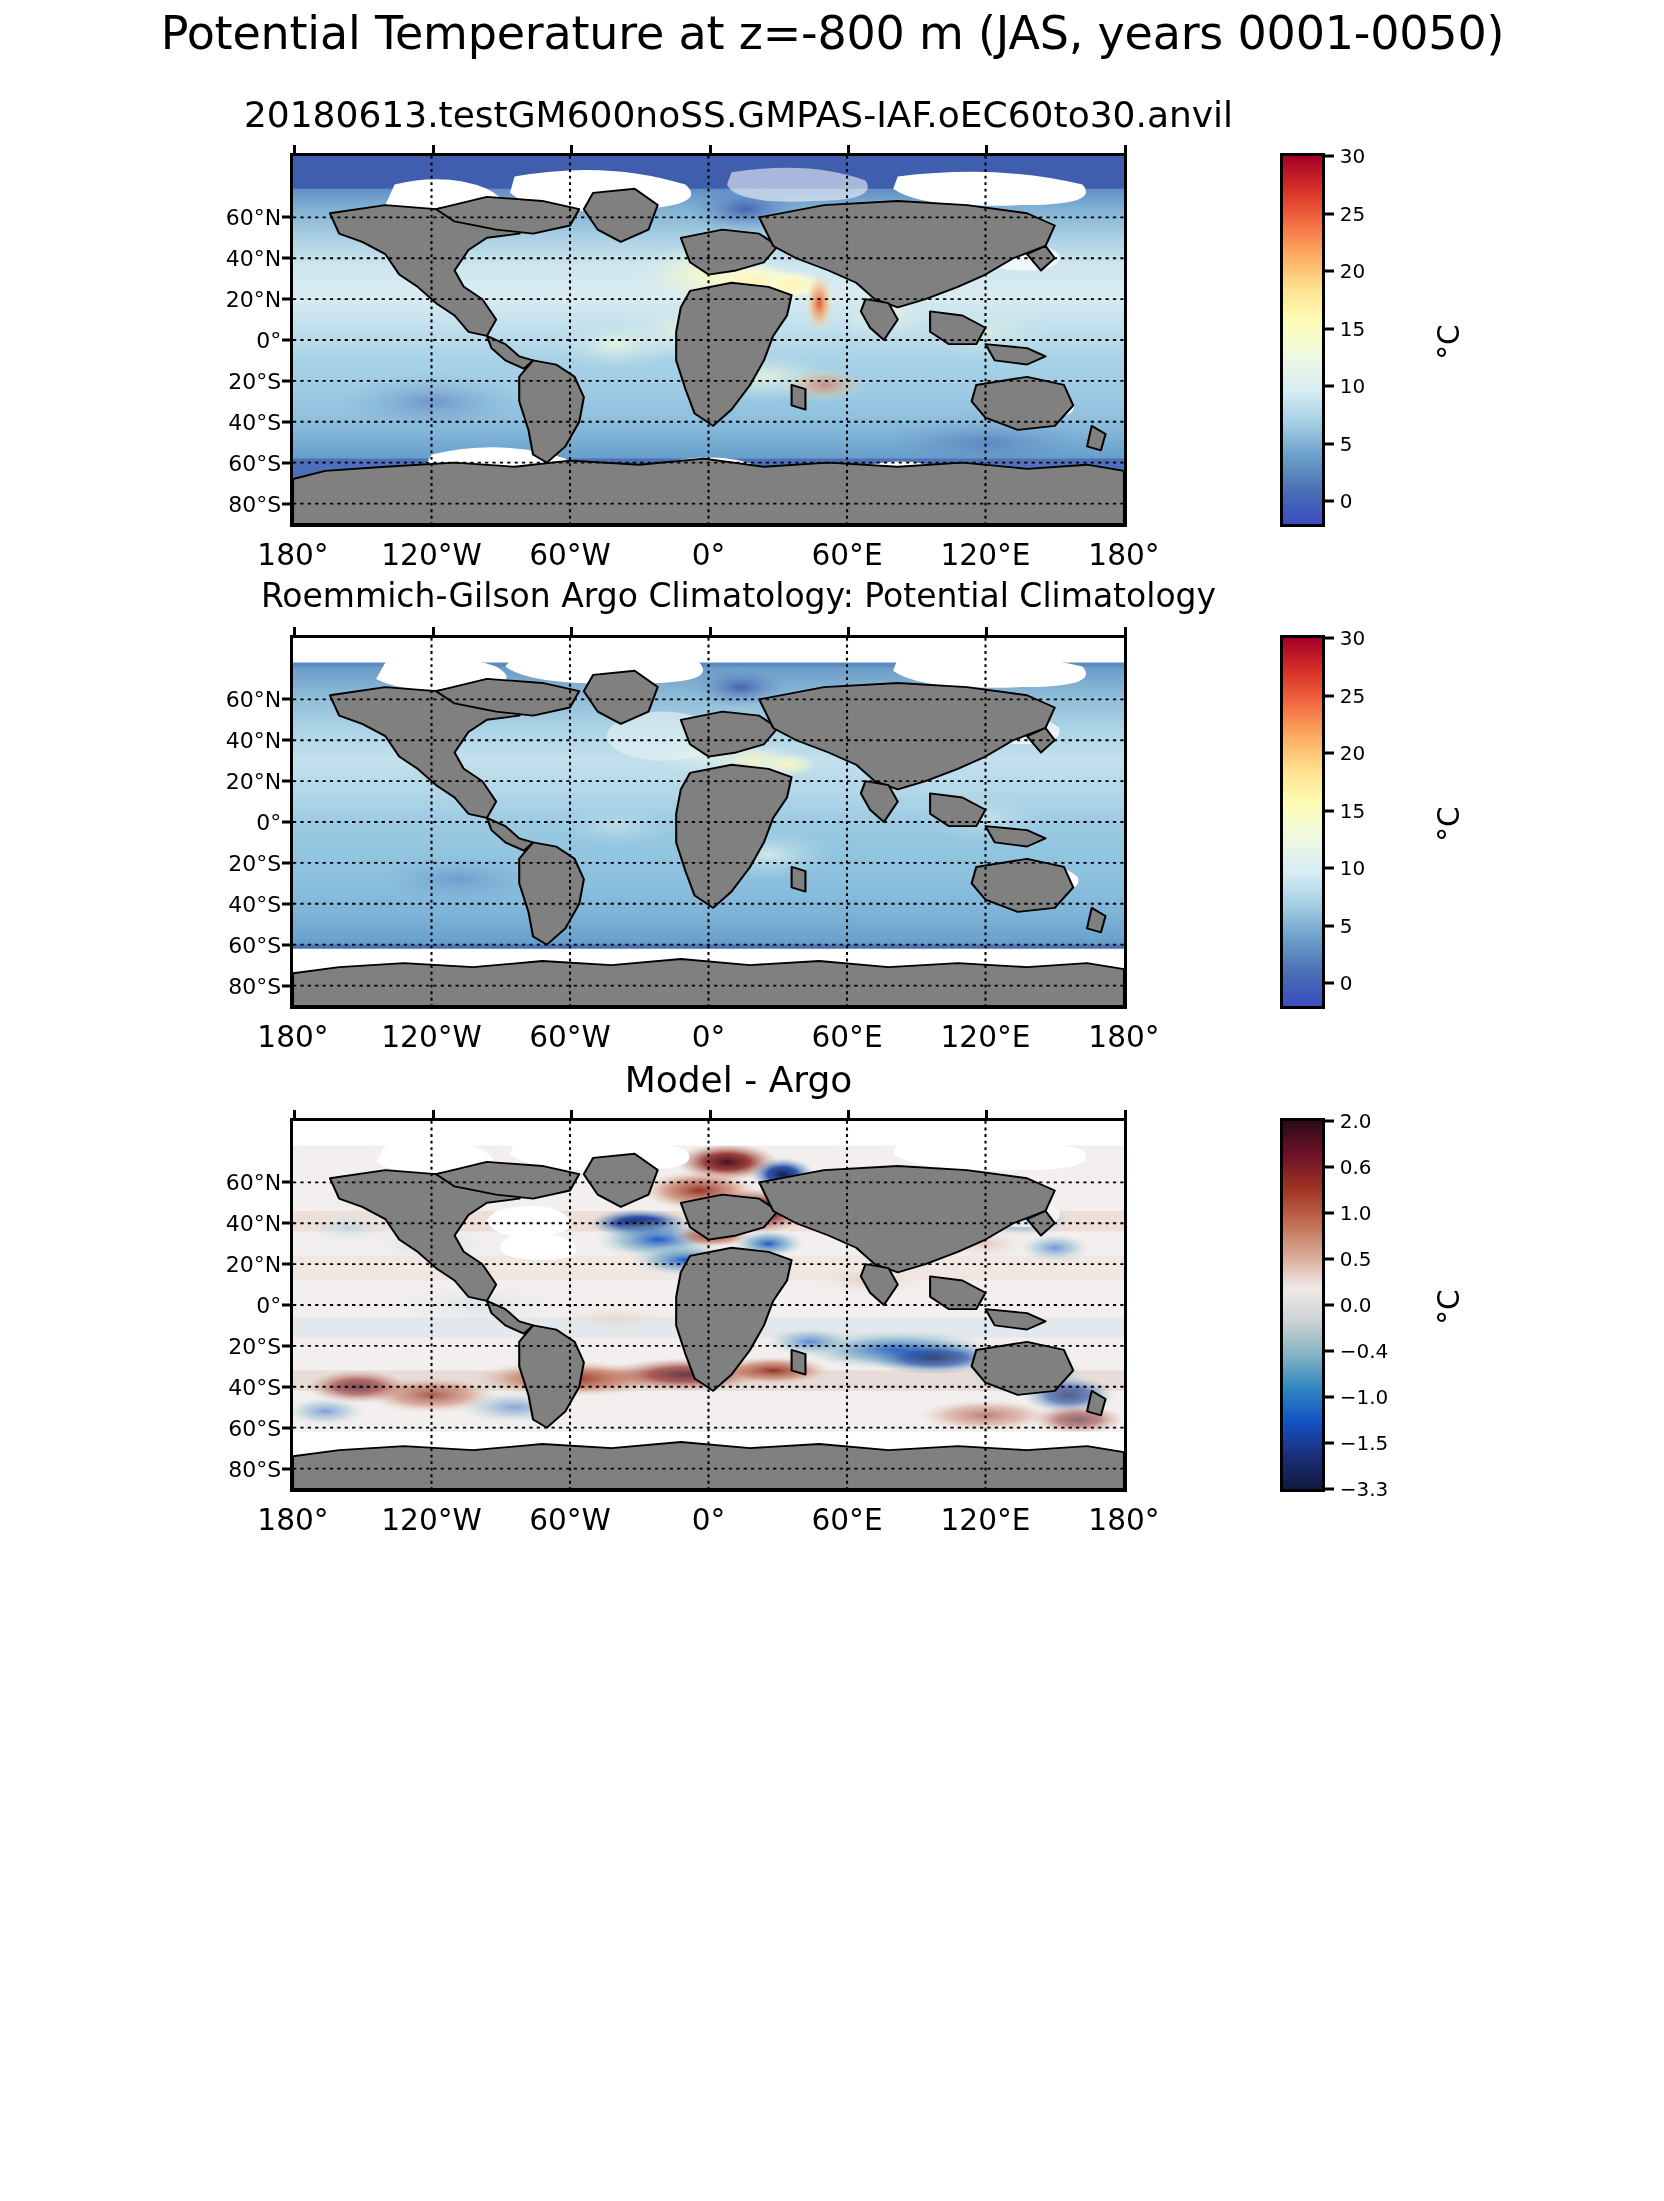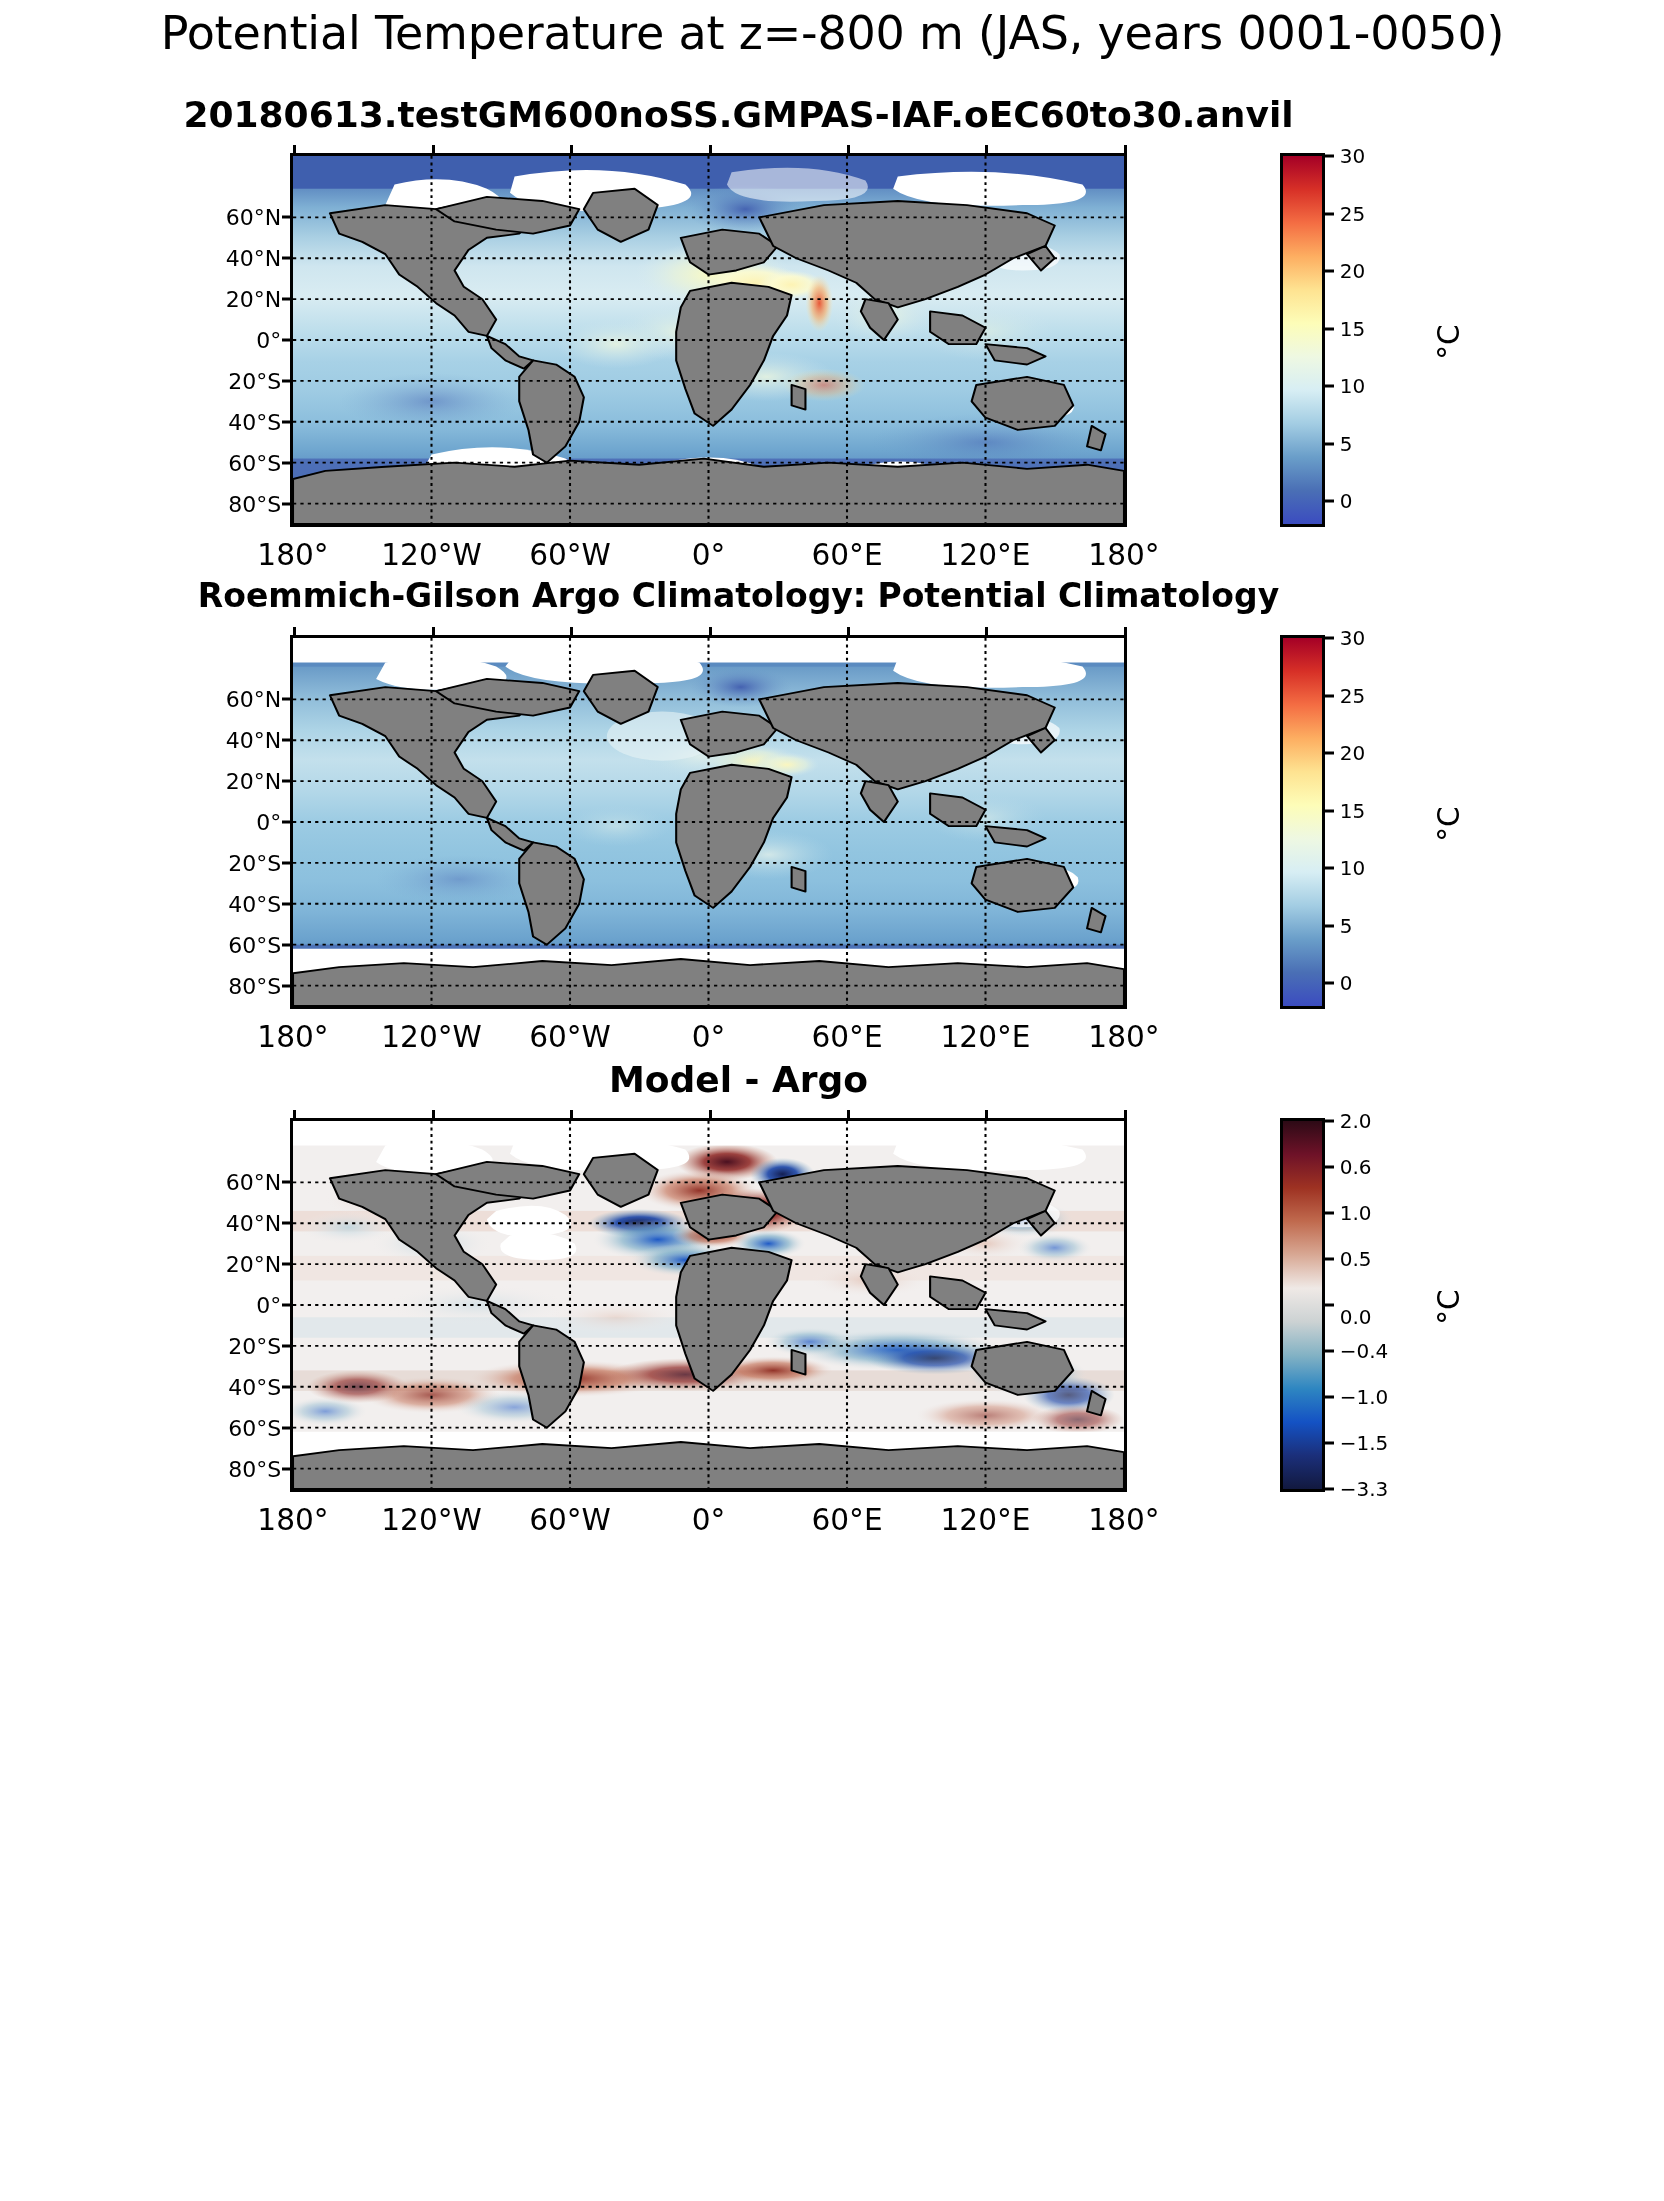--- a/index.html
+++ b/index.html
@@ -8,21 +8,21 @@
 
   .suptitle{
     position:absolute;top:5.9px;left:0;width:1665px;text-align:center;
     font-size:46px;font-family:"DejaVu Sans",sans-serif;letter-spacing:-0.2px;
     white-space:nowrap;
   }
 
   .panel{position:absolute;}
   .panel-title{
     position:absolute;width:1241px;left:0;text-align:center;
-    font-size:36px;font-family:"DejaVu Sans",sans-serif;white-space:nowrap;font-weight:bold;
+    font-size:36px;font-family:"DejaVu Sans",sans-serif;white-space:nowrap;
   }
   .panel-title.small{font-size:33px;}
 
   .axes{position:absolute;border:3px solid #000;box-sizing:border-box;overflow:hidden;background:#ffffff;}
 
   .maparea{position:absolute;inset:0;}
   .maparea svg{display:block;width:100%;height:100%;}
 
   
   .ytick{position:absolute;right:100%;transform:translateY(-50%);
@@ -551,21 +551,21 @@
   <div class="cbar" style="left: 1162px; top: 59px; width: 45px; height: 374px; background: linear-gradient(rgb(45, 10, 22), rgb(110, 18, 40), rgb(158, 50, 34), rgb(192, 106, 78), rgb(216, 168, 148), rgb(239, 233, 230), rgb(204, 210, 211), rgb(131, 178, 196), rgb(46, 134, 193), rgb(20, 82, 196), rgb(27, 47, 122), rgb(18, 25, 63));">
         <div class="cbar-ticks">
           <div class="cbtick" style="top: 100%;">−3.3</div>
           <div class="cbtickmark" style="top: 100%;"></div>
           <div class="cbtick" style="top: 87.5%;">−1.5</div>
           <div class="cbtickmark" style="top: 87.5%;"></div>
           <div class="cbtick" style="top: 75%;">−1.0</div>
           <div class="cbtickmark" style="top: 75%;"></div>
           <div class="cbtick" style="top: 62.5%;">−0.4</div>
           <div class="cbtickmark" style="top: 62.5%;"></div>
-          <div class="cbtick" style="top: 50%; margin-top: 12px;">0.0</div>
+          <div class="cbtick" style="top: 50%;">0.0</div>
           <div class="cbtickmark" style="top: 50%;"></div>
           <div class="cbtick" style="top: 37.5%; text-align: center;">0.5</div>
           <div class="cbtickmark" style="top: 37.5%;"></div>
           <div class="cbtick" style="top: 25%;">1.0</div>
           <div class="cbtickmark" style="top: 25%;"></div>
           <div class="cbtick" style="top: 12.5%;">0.6</div>
           <div class="cbtickmark" style="top: 12.5%;"></div>
           <div class="cbtick" style="top: 0%;">2.0</div>
           <div class="cbtickmark" style="top: 0%;"></div>
         </div>

